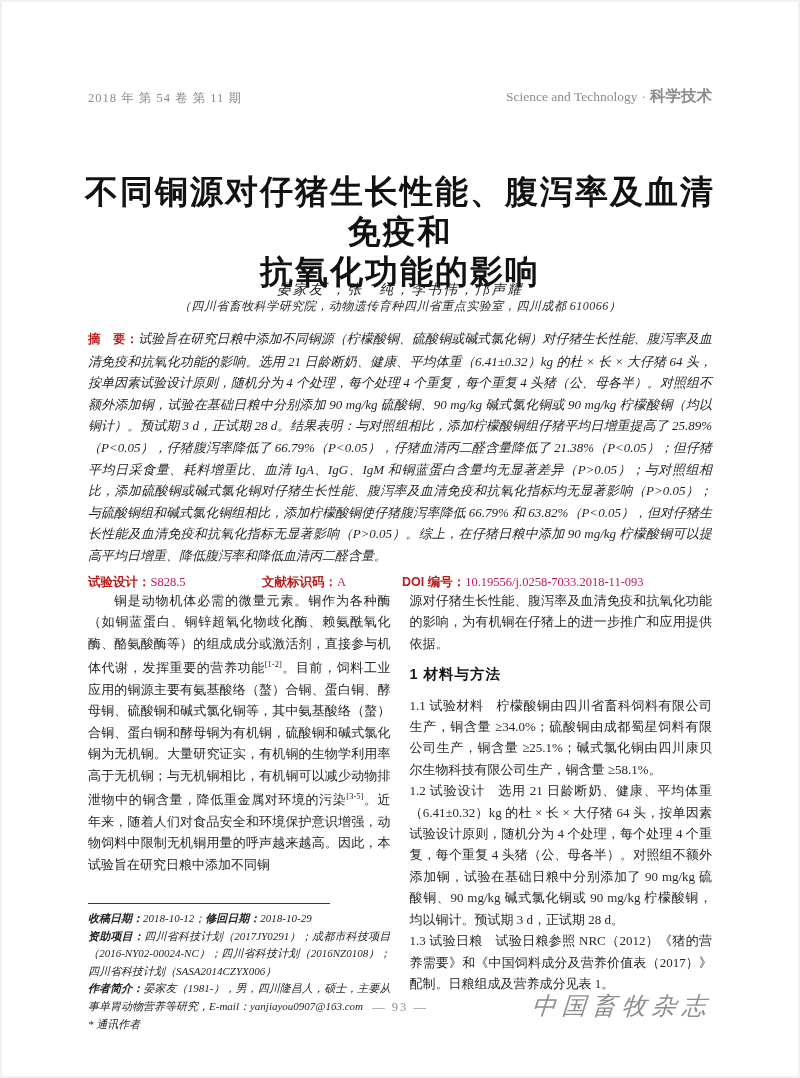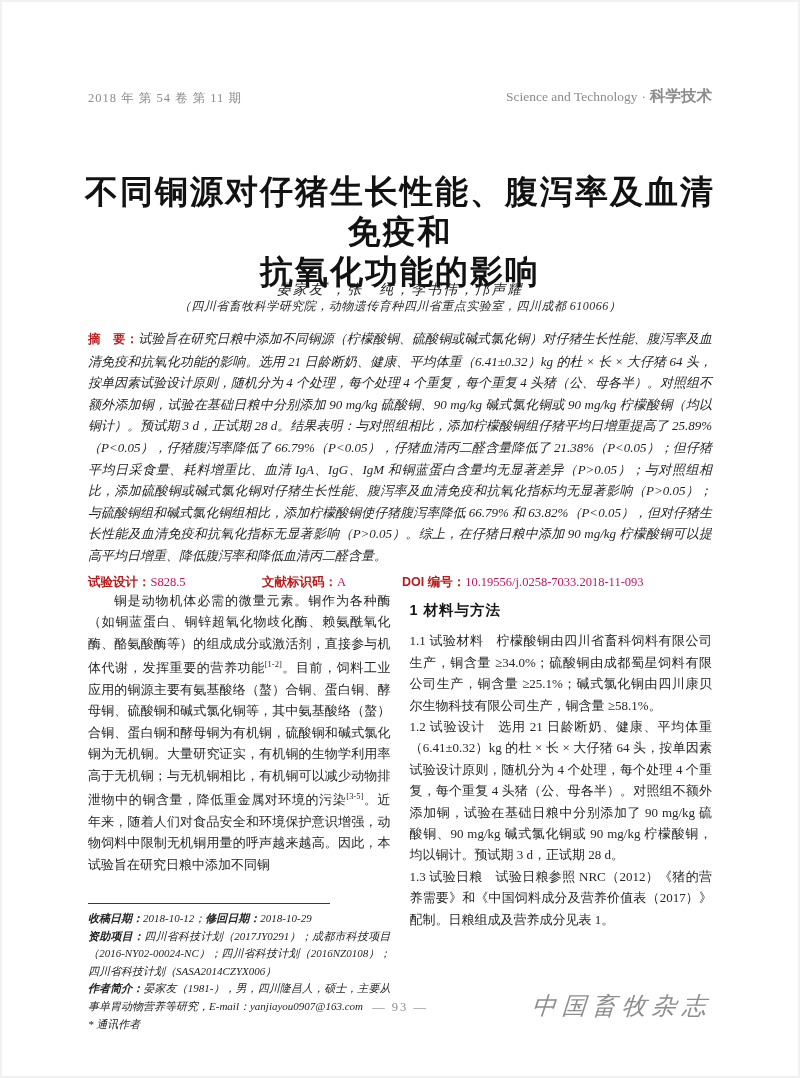--- a/index.html
+++ b/index.html
@@ -154,20 +154,21 @@
           <span class="fn-label">资助项目：</span><span>四川省科技计划（2017JY0291）；成都市科技项目（2016-NY02-00024-NC）；四川省科技计划（2016NZ0108）；四川省科技计划（SASA2014CZYX006）</span>
         </p>
         <p class="fn-line">
           <span class="fn-label">作者简介：</span><span>晏家友（1981-），男，四川隆昌人，硕士，主要从事单胃动物营养等研究，E-mail：yanjiayou0907@163.com</span>
         </p>
         <p class="fn-line">* 通讯作者</p>
       </div>
     </div>
 
     <div class="col col-right">
+      <p class="para">源对仔猪生长性能、腹泻率及血清免疫和抗氧化功能的影响，为有机铜在仔猪上的进一步推广和应用提供依据。</p>
       <h2 class="section-heading">1 材料与方法</h2>
       <p class="para">
         <span class="sub-label">1.1 试验材料</span><span>柠檬酸铜由四川省畜科饲料有限公司生产，铜含量 ≥34.0%；硫酸铜由成都蜀星饲料有限公司生产，铜含量 ≥25.1%；碱式氯化铜由四川康贝尔生物科技有限公司生产，铜含量 ≥58.1%。</span>
       </p>
       <p class="para">
         <span class="sub-label">1.2 试验设计</span><span>选用 21 日龄断奶、健康、平均体重（6.41±0.32）kg 的杜 × 长 × 大仔猪 64 头，按单因素试验设计原则，随机分为 4 个处理，每个处理 4 个重复，每个重复 4 头猪（公、母各半）。对照组不额外添加铜，试验在基础日粮中分别添加了 90 mg/kg 硫酸铜、90 mg/kg 碱式氯化铜或 90 mg/kg 柠檬酸铜，均以铜计。预试期 3 d，正试期 28 d。</span>
       </p>
       <p class="para">
         <span class="sub-label">1.3 试验日粮</span><span>试验日粮参照 NRC（2012）《猪的营养需要》和《中国饲料成分及营养价值表（2017）》配制。日粮组成及营养成分见表 1。</span>
       </p>

